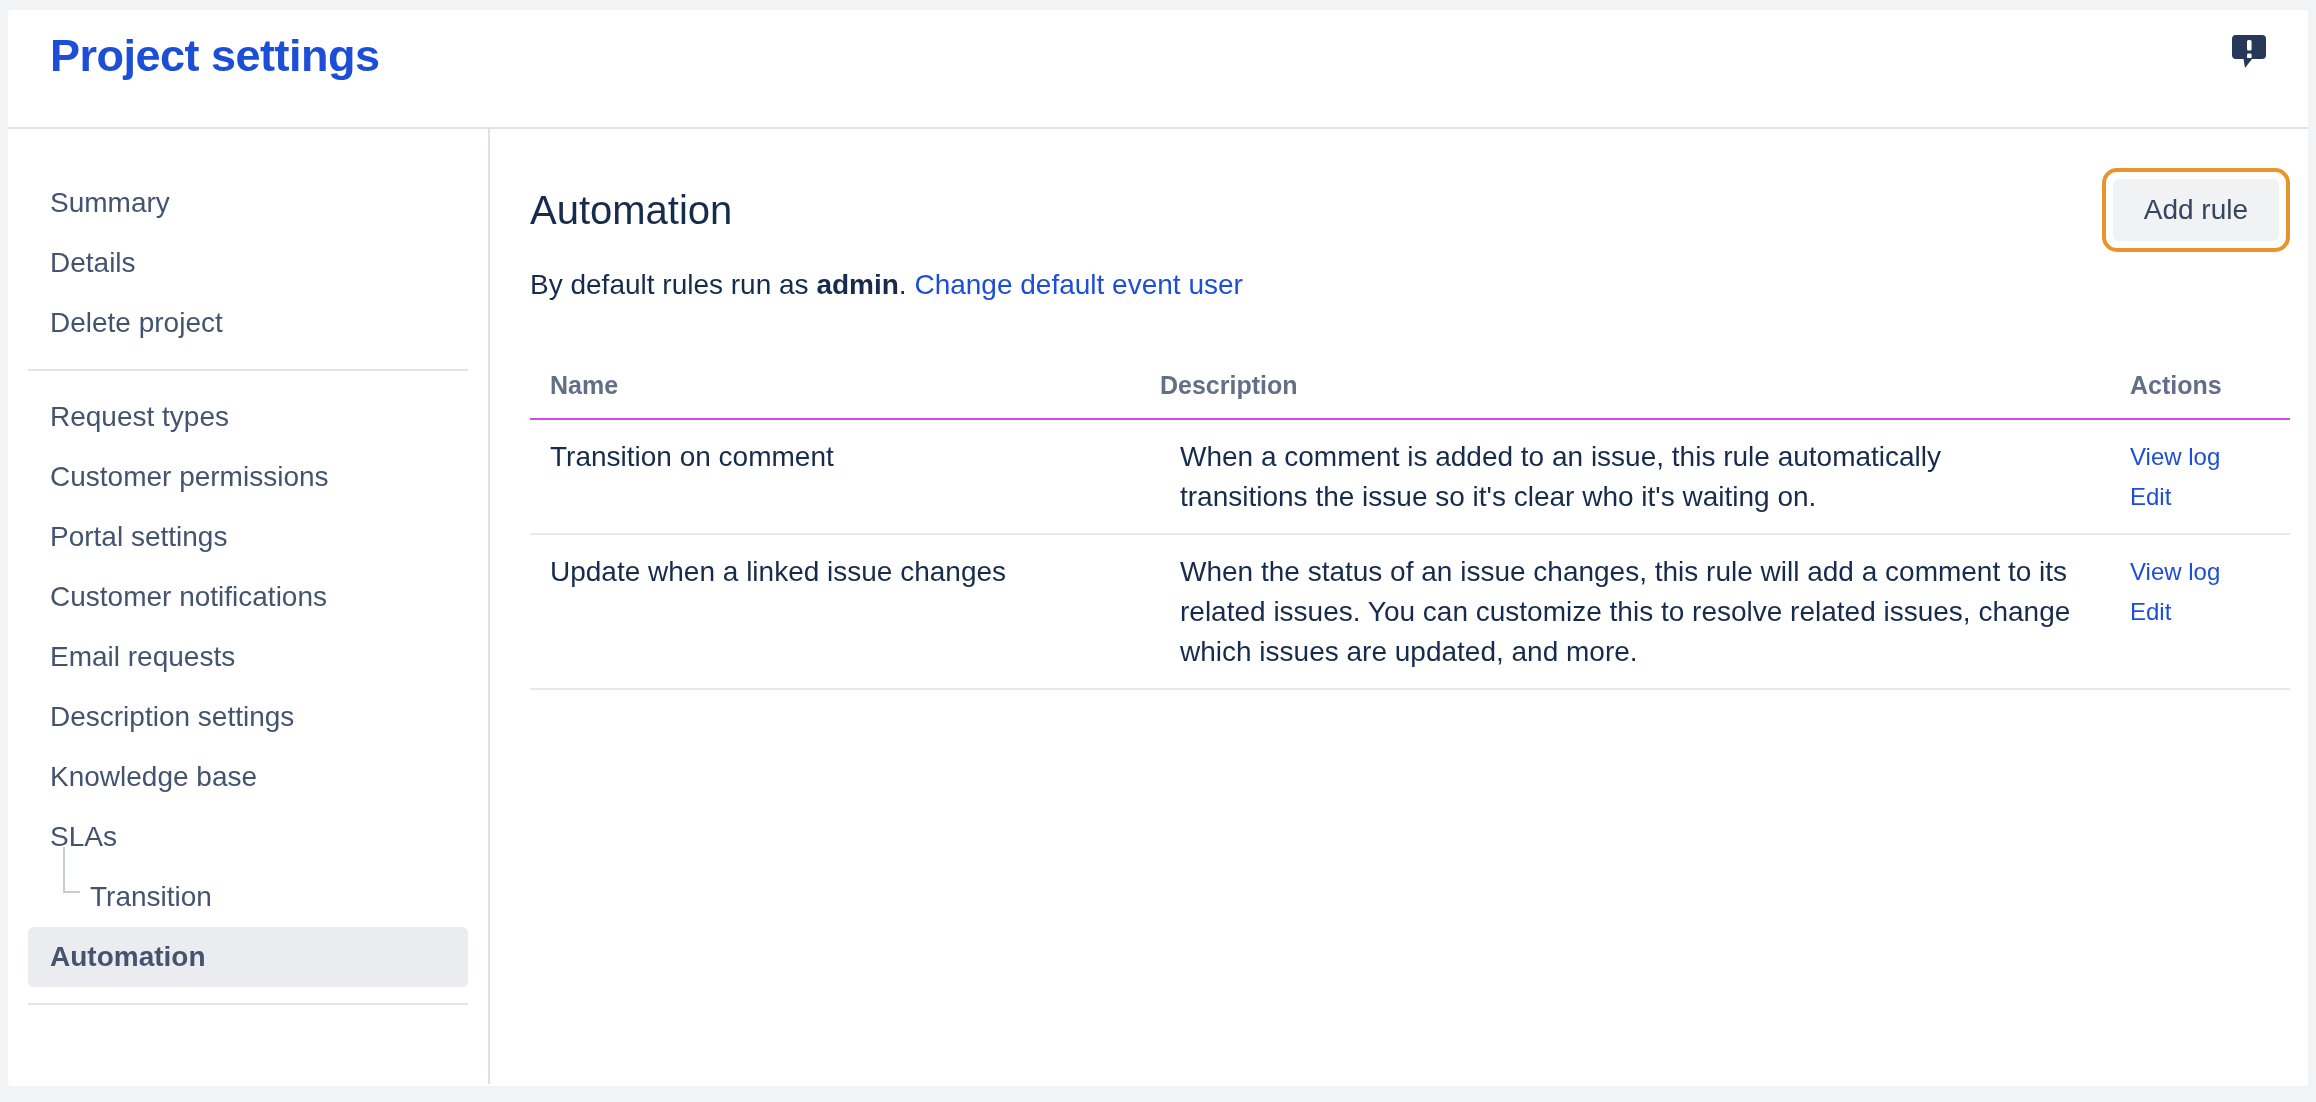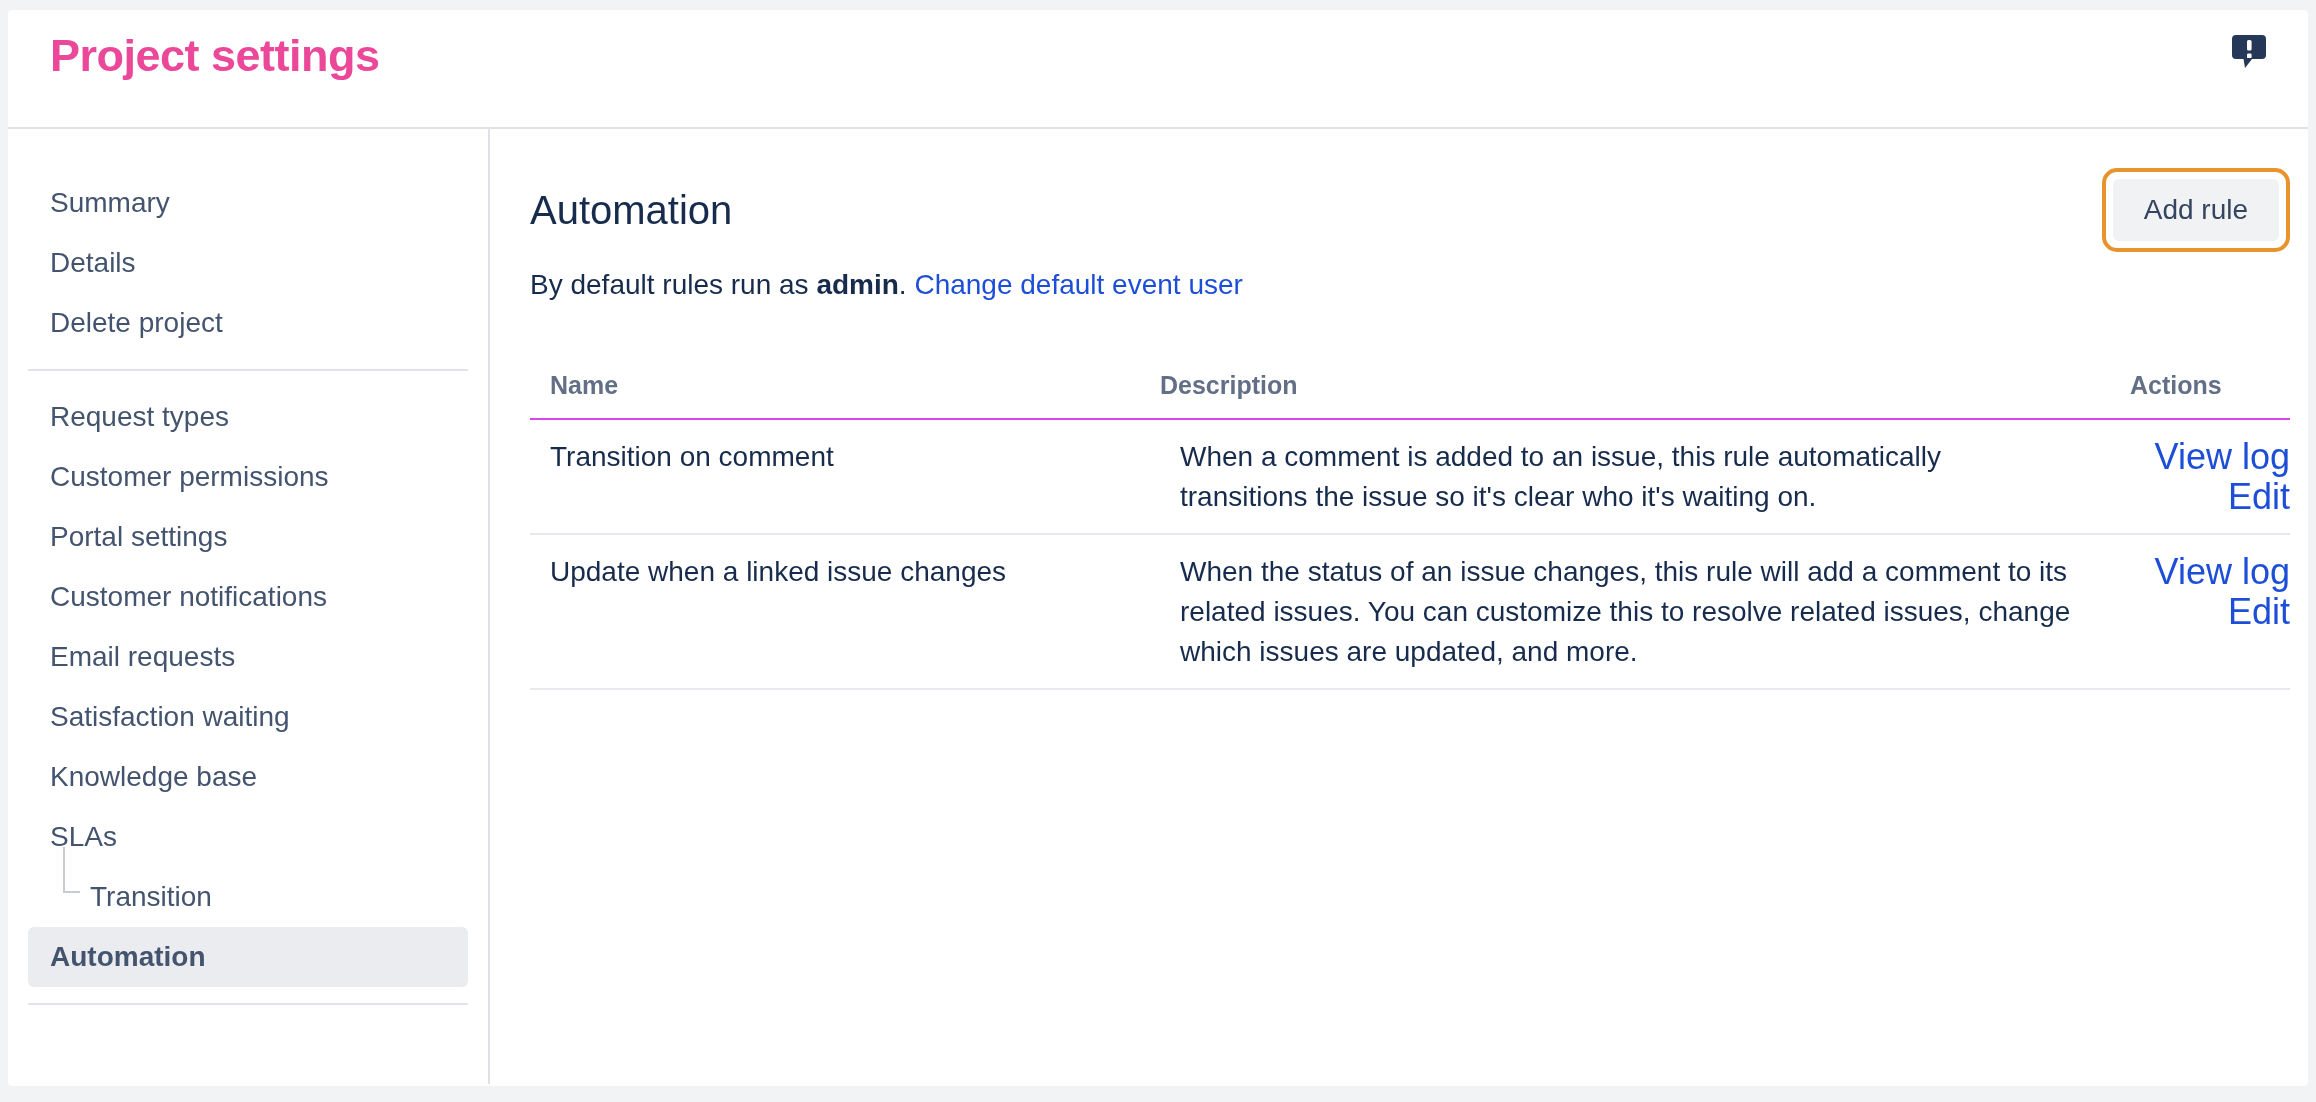--- a/index.html
+++ b/index.html
@@ -25,21 +25,21 @@
     height:119px;
     border-bottom:2px solid #DFE1E6;
     box-sizing:border-box;
     position:relative;
   }
   .page-title{
     margin:0;
     padding:20px 0 0 42px;
     font-size:45px;
     font-weight:700;
-    color:#ec4899;
+    color:#1d4ed8;
     letter-spacing:-0.5px;
   }
   .feedback{
     position:absolute;
     top:22px;right:40px;
     width:38px;height:38px;
     cursor:pointer;
   }
   
   .body-wrap{display:flex;height:955px;}
@@ -146,21 +146,21 @@
     padding:12px 0 18px 0;
   }
   .td{
     font-size:28px;
     line-height:40px;
     color:#172B4D;
     padding:17px 0 16px 0;
   }
   .cell-name{padding-left:20px;}
   .cell-desc{padding-right:36px;}
-  .actions a{display:block;font-size:36px;line-height:40px;text-align:right;}
+  .actions a{display:block;font-size:24px;line-height:40px;}
 </style>
 </head>
 <body>
 
 <div class="card">
 
   <div class="app-header">
     <h1 class="page-title">Project settings</h1>
     <span class="feedback">
       <svg viewBox="0 0 38 38" width="38" height="38">
@@ -195,21 +195,21 @@
       <div class="nav-item">
           <span>Portal settings</span>
         </div>
       <div class="nav-item">
           <span>Customer notifications</span>
         </div>
       <div class="nav-item">
           <span>Email requests</span>
         </div>
       <div class="nav-item">
-          <span>Satisfaction waiting</span>
+          <span>Description settings</span>
         </div>
       <div class="nav-item">
           <span>Knowledge base</span>
         </div>
       <div class="nav-item">
           <span>SLAs</span>
         </div>
 
       <div class="nav-item sub">
         <span class="tree-connector"></span>

